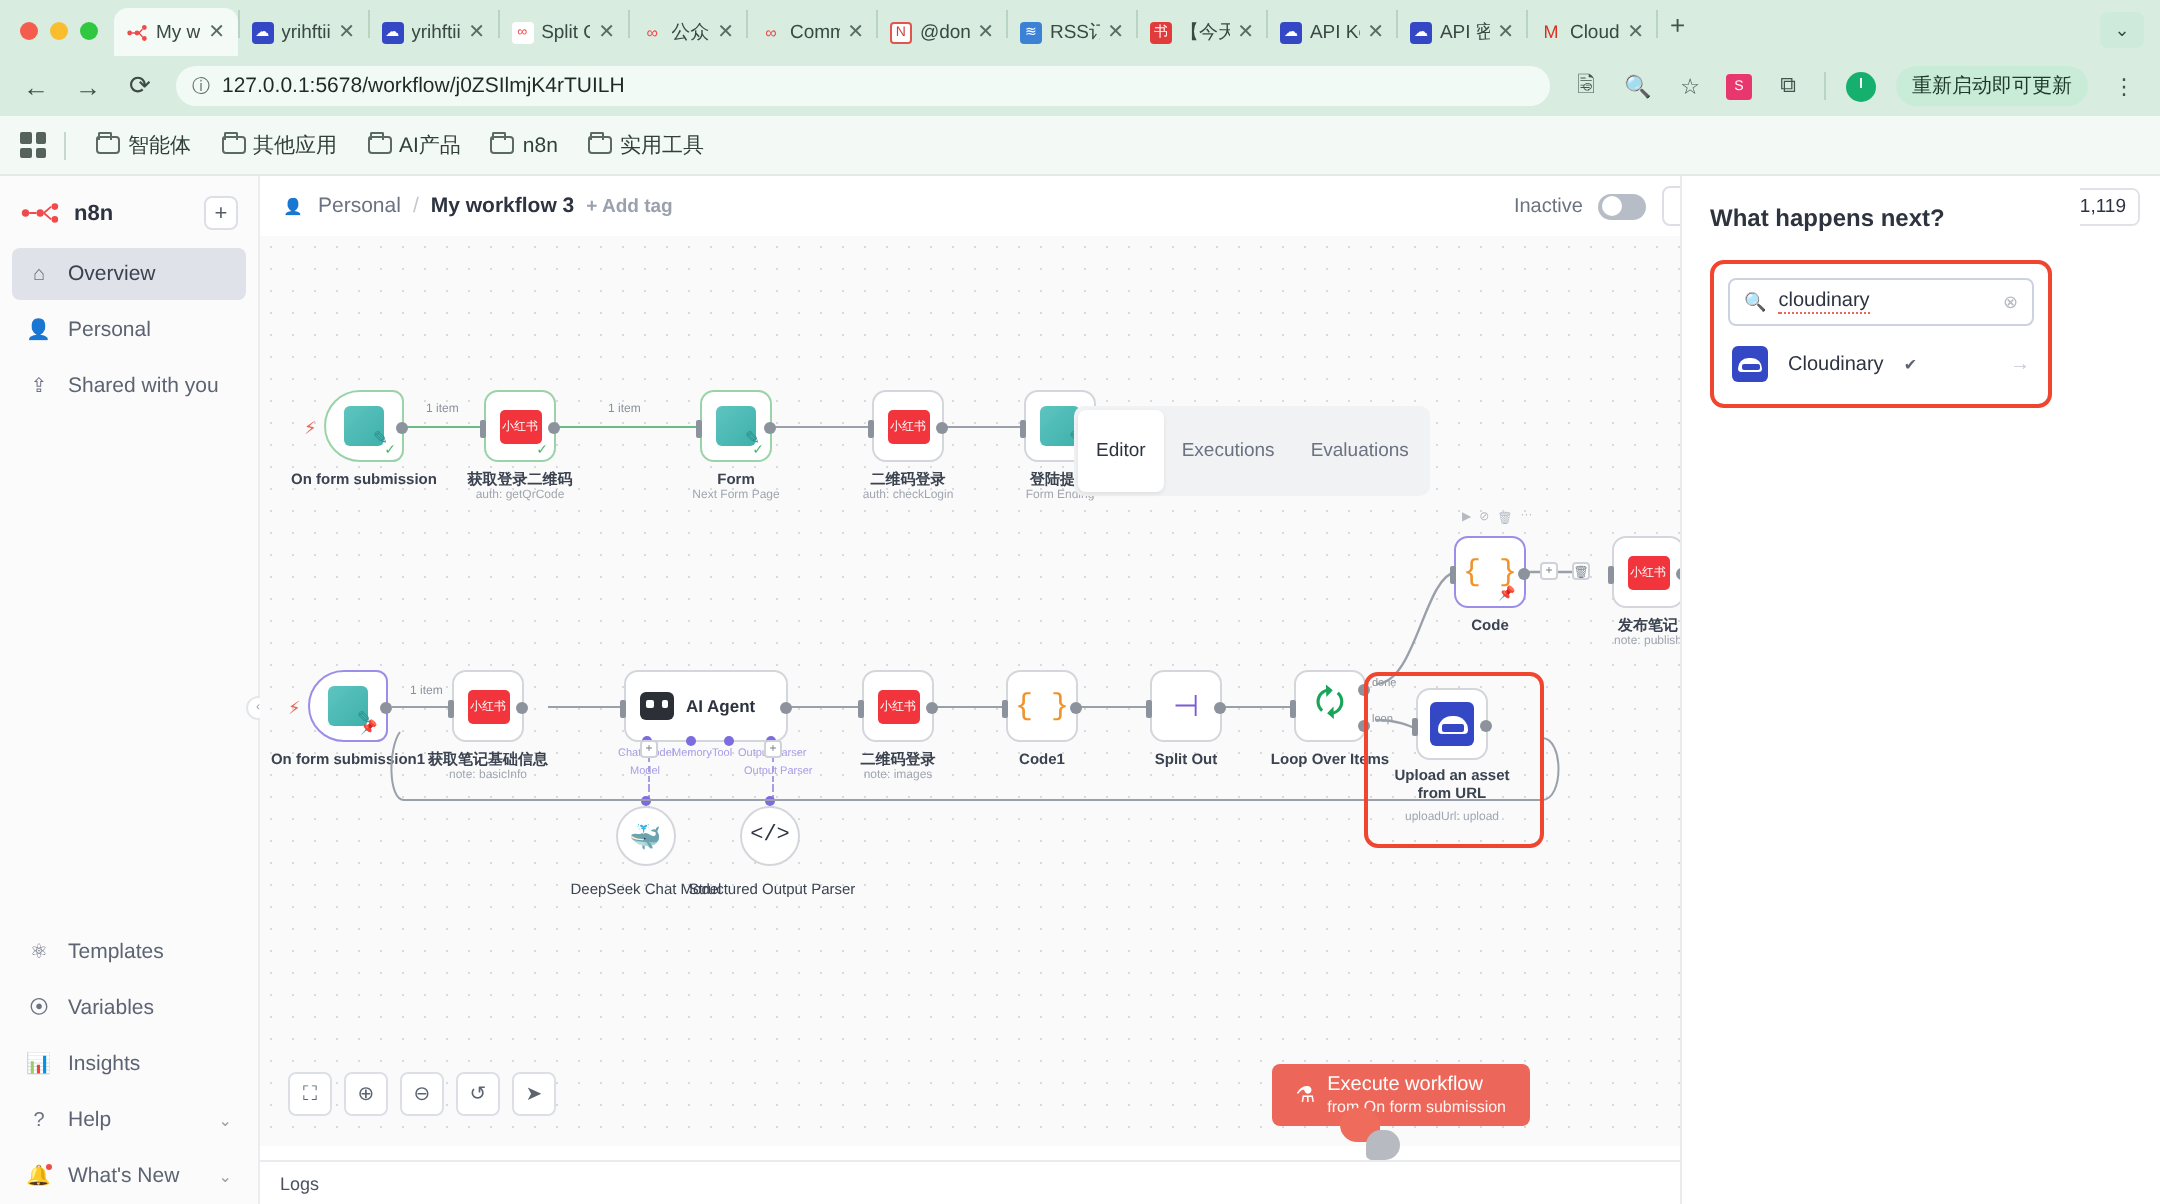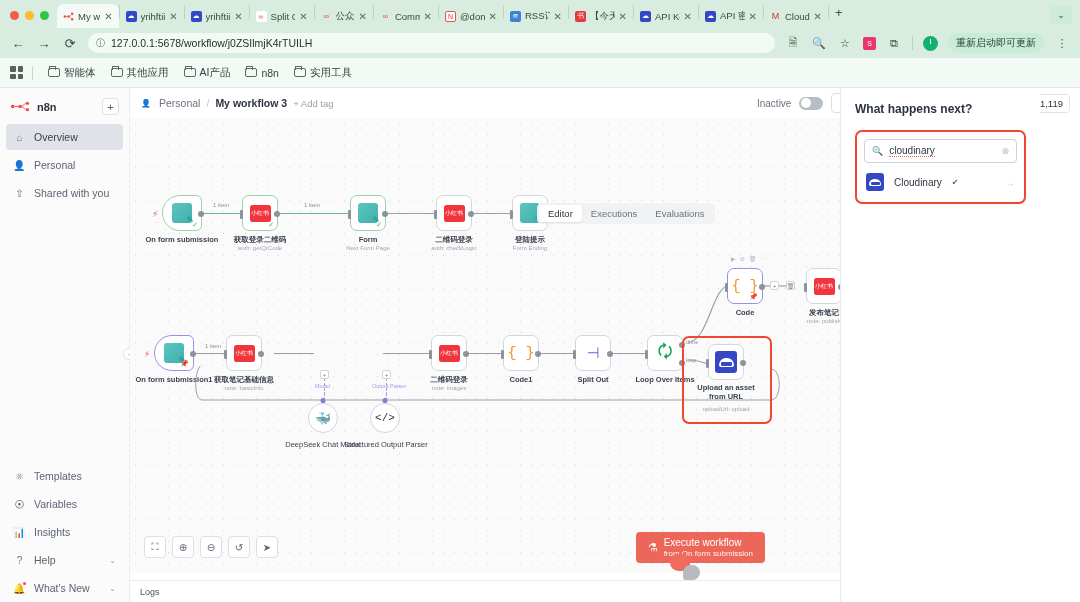--- a/index.html
+++ b/index.html
@@ -67,21 +67,21 @@
   #avatar { width:17px; height:17px; border-radius:50%; background:linear-gradient(135deg,#e8554a,#5b49c9); color:#fff; font-size:6px; display:flex; align-items:center; justify-content:center; }
   #username { font-size:10px; color:#3b4250; }
   .dots { margin-left:auto; color:#9aa1ad; font-size:11px; letter-spacing:1px;}
   .sidebar-collapse { position:absolute; right:-6px; top:260px; width:12px; height:12px; border:1px solid #e3e6ea; border-radius:50%; background:#fff; font-size:6px; color:#97a0ac; display:flex; align-items:center; justify-content:center;}
 
   
   #topbar { position:absolute; left:130px; top:0; width:950px; height:30px; background:#fff; display:flex; align-items:center; padding:0 10px; gap:8px; }
   #breadcrumb { display:flex; align-items:center; gap:6px; font-size:10.5px; color:#6b7280; }
   #breadcrumb .wfname { color:#2d3440; font-weight:bold; }
   #breadcrumb .sep { color:#c3c8d0; }
-  #addtag { font-size:9.5px; color:#9aa1ad; }
+  #addtag { font-size:9.5px; color:#9aa1ad;font-weight:bold; }
   .topspacer { flex:1 1 auto; }
   #inactive-label { font-size:10px; color:#6b7280; }
   .toggle { width:24px; height:13px; border-radius:7px; background:#b7bdc7; position:relative; }
   .toggle::after{content:""; position:absolute; left:1.5px; top:1.5px; width:10px; height:10px; border-radius:50%; background:#fff;}
   .btn-share { height:20px; padding:0 11px; border:1px solid #dcdfe5; border-radius:4px; background:#fff; font-size:10px; color:#3b4250; display:flex; align-items:center;}
   .btn-save { height:20px; padding:0 13px; border-radius:4px; background:#ec6759; color:#fff; font-size:10px; display:flex; align-items:center;}
   .btn-more { font-size:13px; color:#8b919c; padding:0 4px; letter-spacing:1px;}
   #starwrap { display:flex; align-items:center; border:1px solid #dfe2e7; border-radius:4px; height:19px; overflow:hidden; }
   #starwrap .sleft { display:flex; align-items:center; gap:3px; padding:0 6px; font-size:9.5px; color:#2d3440; background:#f6f7f9; height:100%;}
   #starwrap .sright { padding:0 6px; font-size:9.5px; color:#2d3440; background:#fff; height:100%; display:flex; align-items:center; border-left:1px solid #dfe2e7;}
@@ -89,21 +89,21 @@
 
   
   #canvas {
     position:absolute; left:130px; top:30px; width:710px; height:455px;
     background-color:#fafafa;
     background-image:radial-gradient(#d8dade 0.7px, transparent 0.7px);
     background-size:11px 11px;
     overflow:hidden;
   }
   #tabs { position:absolute; left:407px; top:85px; display:flex; background:#f1f2f4; border-radius:5px; padding:2px; z-index:9; }
-  .vtab { font-size:9.5px; color:#6b7280; padding:3px 9px; border-radius:4px; }
+  .vtab { font-size:9.5px; color:#6b7280; padding:15px 9px; border-radius:4px; }
   .vtab.active { background:#fff; color:#2d3440; box-shadow:0 1px 2px rgba(0,0,0,.08); }
 
   
   .node { position:absolute; }
   .nbox { width:36px; height:36px; border:1px solid #d3d6db; border-radius:7px; background:#fff; display:flex; align-items:center; justify-content:center; position:relative; }
   .nbox.ok { border-color:#9ad3a8; }
   .nbox.trigger { border-radius:22px 7px 7px 22px; width:40px; }
   .nbox.purple { border-color:#9b8ee8; }
   .nbox.wide { width:82px; border-radius:7px; justify-content:flex-start; padding-left:7px; gap:6px; }
   .nlabel { position:absolute; top:40px; left:50%; transform:translateX(-50%); font-size:7.5px; color:#3b4250; white-space:nowrap; text-align:center; font-weight:bold;}
@@ -504,20 +504,37 @@
     <div class="node" style="left:96px; top:217px;">
       <div class="nbox">
         <span class="xhsicon">小红书</span>
         <span class="port sq in"></span>
         <span class="port out"></span>
       </div>
       <span class="nlabel">获取笔记基础信息</span>
       <span class="nsub">note: basicInfo</span>
     </div>
 
+    <div class="node" style="left:182px; top:217px;">
+      <div class="nbox wide">
+        <span class="agenticon"></span>
+        <span class="agentlabel">AI Agent</span>
+        <span class="port sq in"></span>
+        <span class="port out"></span>
+      </div>
+
+      <span style="position:absolute;left:9px;top:33px;width:5px;height:5px;background:#7b6de0;border-radius:50%;"></span>
+      <span style="position:absolute;left:31px;top:33px;width:5px;height:5px;background:#7b6de0;border-radius:50%;"></span>
+      <span style="position:absolute;left:50px;top:33px;width:5px;height:5px;background:#7b6de0;border-radius:50%;"></span>
+      <span style="position:absolute;left:71px;top:33px;width:5px;height:5px;background:#7b6de0;border-radius:50%;"></span>
+      <span class="connlabel" style="left:-3px;top:39px;">Chat Model</span>
+      <span class="connlabel" style="left:24px;top:39px;">Memory</span>
+      <span class="connlabel" style="left:44px;top:39px;">Tool</span>
+      <span class="connlabel" style="left:57px;top:39px;">Output Parser</span>
+    </div>
 
     <div class="dashline" style="left:194px; top:255px; height:28px;"></div>
     <div class="dashline" style="left:256px; top:255px; height:28px;"></div>
     <div class="sqnode" style="left:190px; top:252px;">+</div>
     <div class="sqnode" style="left:252px; top:252px;">+</div>
     <span class="connlabel" style="position:absolute; left:185px; top:265px;">Model</span>
     <span class="connlabel" style="position:absolute; left:242px; top:265px;">Output Parser</span>
     <div class="dashline" style="left:194px; top:274px; height:14px;"></div>
     <div class="dashline" style="left:256px; top:274px; height:14px;"></div>
 

